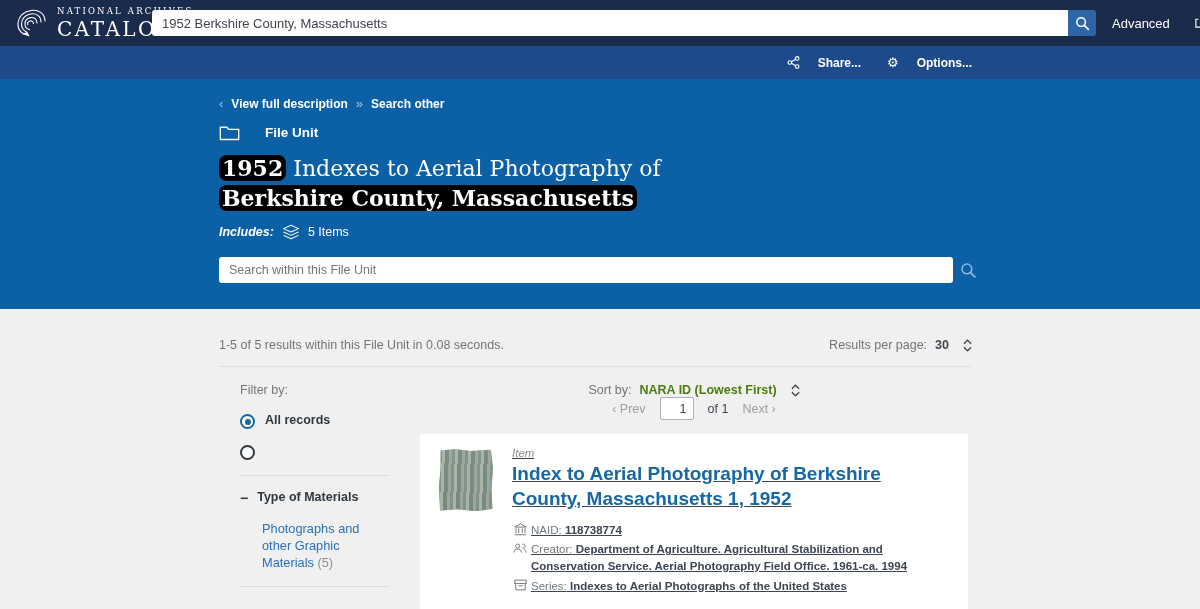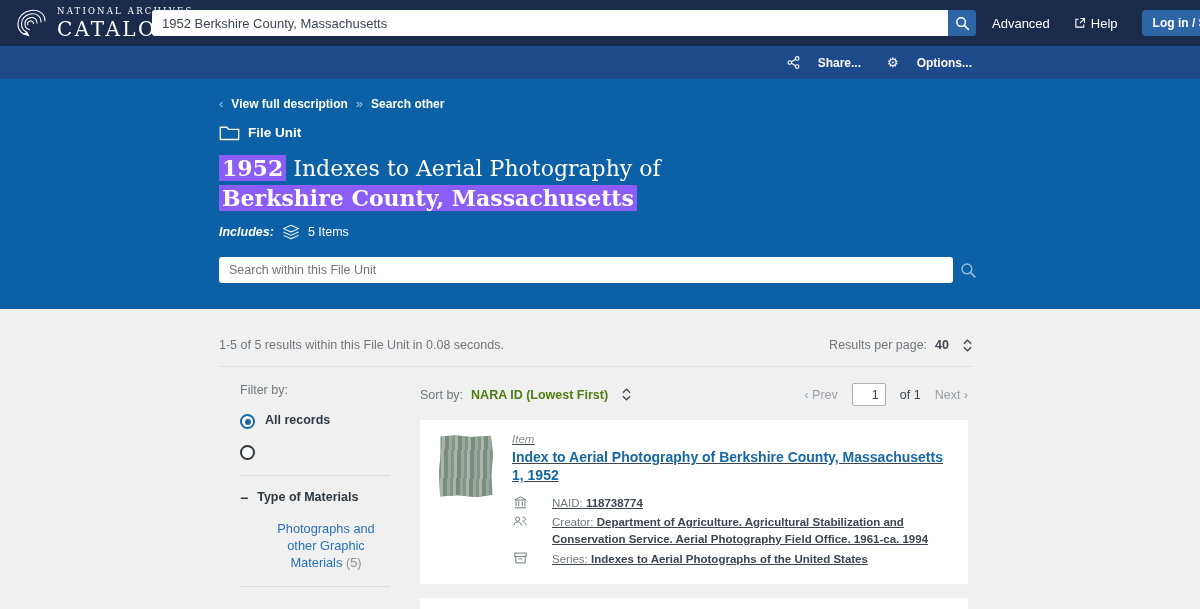--- a/index.html
+++ b/index.html
@@ -7,38 +7,38 @@
   body { font-family:"Liberation Sans", sans-serif; background:#f0f0f1; color:#3d4551; }
 
   
   .topbar { height:46px; background:#1a2b4c; display:flex; align-items:center; padding:0 14px; }
   .brand { display:flex; align-items:center; gap:7px; width:132px; flex:0 0 auto; cursor:pointer; }
   .brand svg { flex:0 0 auto; }
   .brand-text { color:#fff; font-family:"DejaVu Serif", serif; line-height:1; }
   .brand-line1 { font-size:8.5px; letter-spacing:2.2px; margin-bottom:3px; white-space:nowrap; }
   .brand-line2 { font-size:20px; letter-spacing:2.5px; white-space:nowrap; }
   .search-wrap { display:flex; align-items:center; margin-left:6px; }
-  .search-input { width:796px; height:26px; border:none; border-radius:3px 0 0 3px; padding:0 10px; font-size:13px; color:#3d4551; outline:none; font-family:"Liberation Sans", sans-serif; }
+  .search-input { width:916px; height:26px; border:none; border-radius:3px 0 0 3px; padding:0 10px; font-size:13px; color:#3d4551; outline:none; font-family:"Liberation Sans", sans-serif; }
   .search-btn { width:28px; height:26px; background:#2d65a6; border:none; border-radius:0 3px 3px 0; display:flex; align-items:center; justify-content:center; cursor:pointer; }
   .top-links { display:flex; align-items:center; gap:24px; margin-left:16px; color:#fff; font-size:13px; }
   .top-link { display:flex; align-items:center; gap:5px; cursor:pointer; white-space:nowrap; }
   .login-btn { background:#2d65a6; color:#fff; font-size:12px; font-weight:bold; border:none; border-radius:4px; padding:6px 11px; cursor:pointer; white-space:nowrap; font-family:"Liberation Sans", sans-serif; }
 
   
   .subbar { height:33px; background:#1d4a8a; display:flex; align-items:center; justify-content:flex-end; padding-right:228px; gap:26px; color:#fff; font-size:12px; font-weight:bold; }
   .subbar-item { display:flex; align-items:center; gap:18px; cursor:pointer; }
 
   
   .hero { background:#0b60a6; color:#fff; padding:17px 0 26px 219px; }
   .breadcrumb { display:flex; align-items:center; gap:8px; font-size:12px; font-weight:bold; margin-bottom:13px; }
   .crumb-chevron { color:#9dc7e8; font-size:13px; font-weight:normal; }
   .crumb-link { cursor:pointer; }
-  .record-type { display:flex; align-items:center; gap:8px; font-size:13.5px; font-weight:bold; margin-bottom:13px; }
+  .record-type { display:flex; align-items:center; gap:25px; font-size:13.5px; font-weight:bold; margin-bottom:13px; }
   .hero-title { font-family:"DejaVu Serif", serif; font-size:22px; line-height:1.3; max-width:525px; margin-bottom:11px; font-weight:normal; }
-  .hl { background:#8b5cf6; font-weight:bold; padding:0 3px; }
+  .hl { background:#000000; font-weight:bold; padding:0 3px;border-radius:8px; }
   .includes-row { display:flex; align-items:center; gap:8px; font-size:12.5px; margin-bottom:17px; }
   .includes-label { font-style:italic; font-weight:bold; }
   .search-within-row { display:flex; align-items:center; gap:7px; }
   .search-within-input { width:734px; height:26px; border:none; border-radius:3px; padding:0 10px; font-size:12.5px; color:#3d4551; outline:none; font-family:"Liberation Sans", sans-serif; }
   .search-within-input::placeholder { color:#757575; }
 
   
   .results-meta { margin:0 228px 0 219px; padding:29px 0 14px; display:flex; justify-content:space-between; align-items:center; border-bottom:1px solid #e0e0e0; font-size:12.5px; color:#71767a; }
   .per-page { display:flex; align-items:center; gap:8px; }
   .per-page-value { color:#3d4551; font-weight:bold; }
@@ -50,45 +50,45 @@
   .radio-row { display:flex; align-items:flex-start; gap:10px; margin-bottom:15px; cursor:pointer; }
   .radio { width:15px; height:15px; border-radius:50%; flex:0 0 auto; margin-top:1px; position:relative; background:#fff; }
   .radio.sel { border:2px solid #1668a5; }
   .radio.sel::after { content:""; position:absolute; left:2.5px; top:2.5px; width:6px; height:6px; border-radius:50%; background:#1668a5; }
   .radio.unsel { border:2px solid #30383f; }
   .radio-label { font-size:12.5px; font-weight:bold; color:#30383f; line-height:1.25; }
   .count { color:#8d9297; font-weight:normal; }
   .f-divider { border-top:1px solid #dcdcdc; margin:14px 0; }
   .group-head { display:flex; gap:9px; font-size:12.5px; font-weight:bold; color:#30383f; line-height:1.25; cursor:pointer; }
   .group-toggle { font-size:14px; font-weight:bold; color:#30383f; line-height:1; margin-top:1px; }
-  .f-link { margin:14px 0 2px 22px; font-size:12.8px; color:#2b71b8; line-height:1.35; cursor:pointer;text-align:center; }
+  .f-link { margin:14px 0 2px 22px; font-size:12.8px; color:#2b71b8; line-height:1.35; cursor:pointer; }
 
   .main-col { width:548px; margin-left:30px; }
-  .sort-row { display:flex; justify-content:space-between; align-items:center; font-size:12.5px; }
+  .sort-row { display:flex; justify-content:space-between; align-items:center; font-size:12.5px;flex-direction:column; }
   .sort-left { display:flex; align-items:center; gap:8px; }
   .sort-label { color:#71767a; }
   .sort-value { font-weight:bold; color:#4d7c0f; cursor:pointer; }
   .stepper { display:inline-flex; flex-direction:column; gap:1px; margin-left:6px; cursor:pointer; }
   .pager { display:flex; align-items:center; gap:14px; color:#9a9fa3; }
   .pager-nav { cursor:pointer; white-space:nowrap; }
   .page-box { width:34px; height:23px; border:1px solid #adb0b3; border-radius:2px; background:#fff; text-align:right; padding:0 6px; font-size:12.5px; color:#3d4551; font-family:"Liberation Sans", sans-serif; }
   .of-label { color:#3d4551; }
 
   
   .card { background:#fff; margin-top:14px; padding:13px 16px 14px; display:flex; gap:16px; }
   .thumb { width:60px; flex:0 0 auto; }
   .thumb1-img { width:54px; height:62px; margin:2px auto 0;
     background:
       repeating-linear-gradient(92deg, rgba(130,146,136,.85) 0 3px, rgba(170,184,172,.9) 3px 6px, rgba(116,133,124,.8) 6px 10px, rgba(156,170,158,.85) 10px 13px),
       linear-gradient(#9aa89d,#8a998e);
     clip-path:polygon(3% 2%, 30% 0, 60% 3%, 96% 1%, 100% 30%, 97% 65%, 99% 96%, 70% 100%, 35% 97%, 2% 99%, 0 60%, 3% 30%); }
   .card-body { flex:1; min-width:0;text-decoration:underline; }
   .kind { font-size:11.5px; font-style:italic; color:#8a8f94; margin-bottom:3px; }
-  .card-title { font-size:14px; font-weight:bold; color:#1668a5; line-height:1.3; margin-bottom:10px; cursor:pointer; }
-  .meta-row { display:flex; gap:24px; font-size:11.5px; line-height:1.45; margin-bottom:3px; color:#71767a; }
+  .card-title { font-size:19px; font-weight:bold; color:#1668a5; line-height:1.3; margin-bottom:10px; cursor:pointer; }
+  .meta-row { display:flex; gap:3px; font-size:11.5px; line-height:1.45; margin-bottom:3px; color:#71767a; }
   .meta-icon { flex:0 0 16px; display:flex; justify-content:center; padding-top:1px; }
   .meta-text { flex:1; min-width:0; }
   .meta-value { font-weight:bold; color:#3d4551; }
 
   svg { display:block; }
 </style>
 </head>
 <body>
 
 <header class="topbar">
@@ -184,21 +184,21 @@
       <circle cx="6.5" cy="6.5" r="4.6" fill="none" stroke="#8fb9dd" stroke-width="1.4"></circle>
       <line x1="10.2" y1="10.2" x2="14" y2="14" stroke="#8fb9dd" stroke-width="1.6" stroke-linecap="round"></line>
     </svg>
   </div>
 </section>
 
 <div class="results-meta">
   <span>1-5 of 5 results within this File Unit in 0.08 seconds.</span>
   <span class="per-page">
     <span>Results per page:</span>
-    <span class="per-page-value">40</span>
+    <span class="per-page-value">30</span>
     <span class="stepper">
       <svg width="9" height="6" viewBox="0 0 10 6">
           <path d="M1 5 L5 1 L9 5" fill="none" stroke="#3d4551" stroke-width="1.4"></path>
         </svg>
       <svg width="9" height="6" viewBox="0 0 10 6">
           <path d="M1 1 L5 5 L9 1" fill="none" stroke="#3d4551" stroke-width="1.4"></path>
         </svg>
     </span>
   </span>
 </div>

